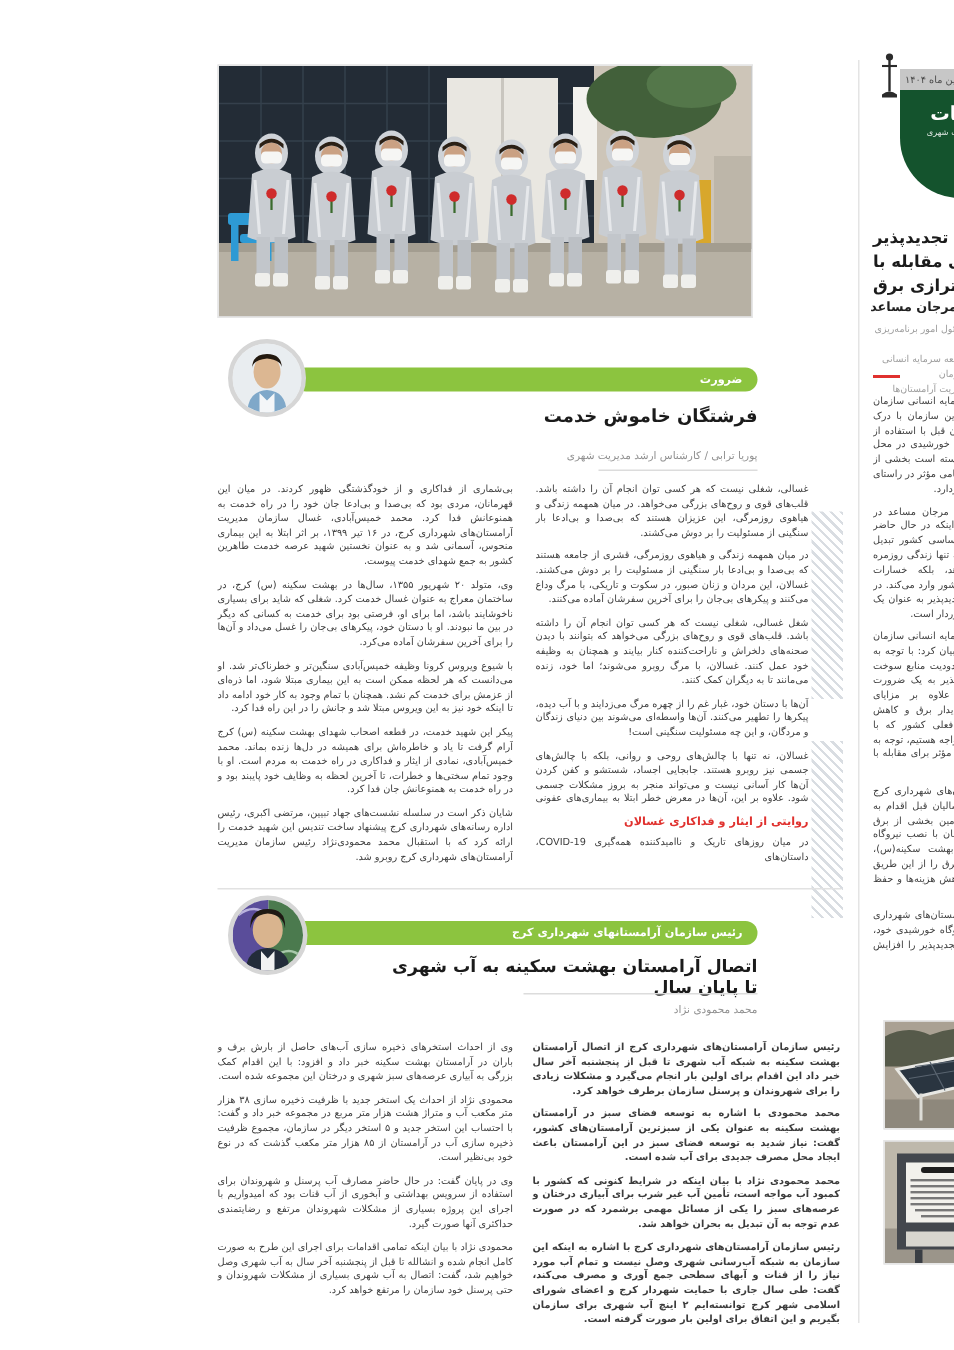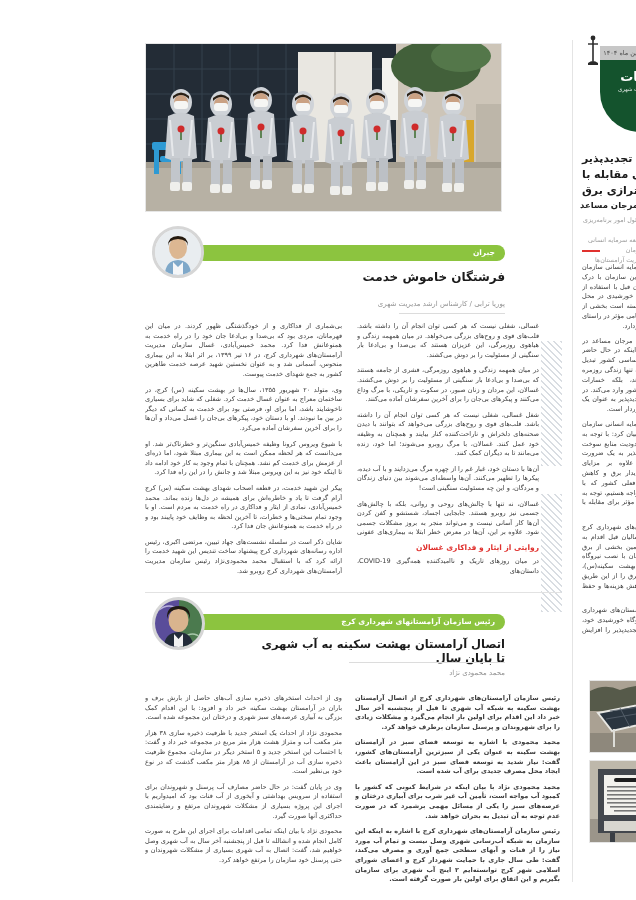--- a/index.html
+++ b/index.html
@@ -226,21 +226,21 @@
           <rect x="20" y="45" width="34" height="1.6"></rect>
         <rect x="24" y="49" width="26" height="1.6"></rect>
       </g>
       <rect x="14" y="60" width="46" height="10" fill="#d8d6cf"></rect>
       <rect x="20" y="72" width="5" height="9" fill="#3a3e44"></rect>
         <rect x="48" y="72" width="5" height="9" fill="#3a3e44"></rect>
     </svg>
   </div>
 
   <div class="abs pill" style="left:84px;top:245px;width:309px;height:16px;">
-    <span>جبران</span>
+    <span>ضرورت</span>
   </div>
   <div class="abs avatar" style="left:40px;top:226px;width:52px;height:52px;">
     <svg width="46" height="46" viewBox="0 0 46 46">
       <rect width="46" height="46" fill="#e9edf0"></rect>
       <path d="M10,46 Q10,32 23,31 Q36,32 36,46 Z" fill="#7fa8c9"></path>
       <path d="M18,33 L23,38 L28,33 L28,46 L18,46 Z" fill="#f4f6f8"></path>
       <ellipse cx="23" cy="19" rx="9" ry="11" fill="#dcb792"></ellipse>
       <path d="M13,17 Q13,7 23,7 Q33,7 33,17 Q33,11 23,10 Q13,11 13,17 Z" fill="#23190f"></path>
     </svg>
   </div>

